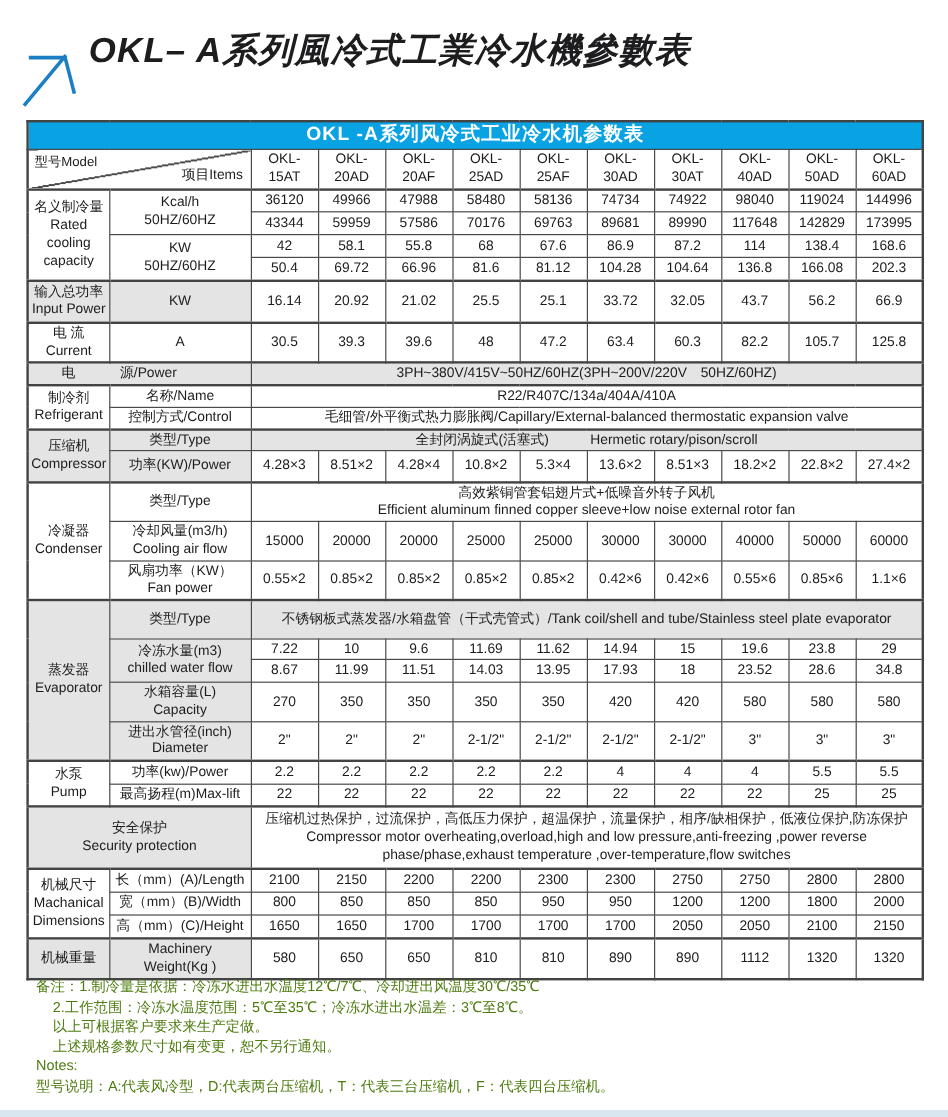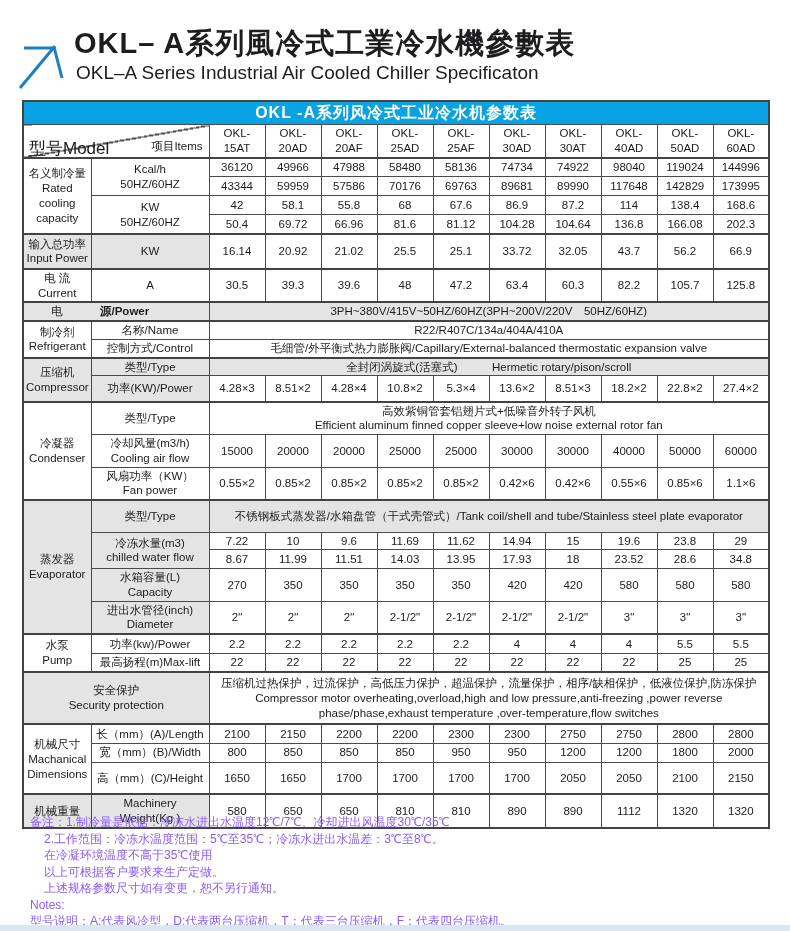--- a/index.html
+++ b/index.html
@@ -1,21 +1,21 @@
 <!DOCTYPE html>
 <html><head>
 <meta charset="utf-8">
 <style>
   html,body{margin:0;padding:0;}
   body{
     width:790px;height:931px;position:relative;background:#ffffff;
     font-family:"Liberation Sans",sans-serif;color:#222;overflow:hidden;
   }
   
-  .page-header{position:absolute;top:28px;left:14px;display:flex;align-items:flex-start;}
+  .page-header{position:absolute;top:28px;left:14px;display:flex;align-items:flex-start;font-style:italic;}
   .logo{width:56px;height:58px;flex:0 0 auto;margin-top:6px;}
   .titles{margin-left:4px;}
   .title-cn{font-size:29px;font-weight:bold;color:#1d1d1f;letter-spacing:1px;margin:0;line-height:1.1;}
   .title-en{font-size:19px;font-weight:normal;color:#1d1d1f;margin:3px 0 0 2px;line-height:1.1;}
   
   table.spec{
     position:absolute;top:100px;left:22px;width:746px;
     border-collapse:collapse;table-layout:fixed;
     border:2px solid #434343;
   }
@@ -27,48 +27,47 @@
   td.caption{
     background:#09a2e3;color:#ffffff;font-size:16px;font-weight:bold;
     padding:1px 0;letter-spacing:1px;
   }
   td.g{background:#e4e4e4;}
   tr.sec td{border-top:2px solid #434343;}
   
   td.corner{position:relative;padding:0;
     background:linear-gradient(to bottom right,transparent calc(50% - 0.8px),#4a4a4a calc(50% - 0.8px),#4a4a4a calc(50% + 0.8px),transparent calc(50% + 0.8px));
   }
-  td.corner .tl{position:absolute;left:5px;top:13px;font-size:17px;}
+  td.corner .tl{position:absolute;left:5px;top:3px;font-size:11px;}
   td.corner .br{position:absolute;right:6px;bottom:3px;font-size:11.5px;margin-left:44px;}
   
   td.power{padding:0;}
   td.power .inner{display:flex;width:100%;align-items:center;}
   td.power .p1{width:66px;text-align:center;}
-  td.power .p2{flex:1;text-align:left;padding-left:10px;font-weight:bold;}
-  
-  .notes{position:absolute;top:814px;left:30px;width:740px;font-size:12px;color:#8b5cf6;line-height:16.5px;}
+  td.power .p2{flex:1;text-align:left;padding-left:10px;}
+  
+  .notes{position:absolute;top:814px;left:30px;width:740px;font-size:12px;color:#4d7c0f;line-height:16.5px;}
   .note-line{white-space:pre-line;}
   .note-line.ind1{margin-left:14px;}
   
   .bottom-strip{position:absolute;left:0;bottom:0;width:790px;height:6px;background:#d9e7f1;}
 </style>
 </head>
 <body>
 
 <div class="page-header">
   <div class="logo">
     <svg width="56" height="58" viewBox="0 0 56 58">
       <line x1="10" y1="14" x2="40" y2="14" stroke="#1c7fc4" stroke-width="3"></line>
       <line x1="41" y1="12" x2="6" y2="54" stroke="#1c7fc4" stroke-width="3"></line>
       <line x1="40" y1="13" x2="48" y2="44" stroke="#1c7fc4" stroke-width="3"></line>
     </svg>
   </div>
   <div class="titles">
     <div class="title-cn">OKL– A系列風冷式工業冷水機參數表</div>
-    <div class="title-en">OKL–A Series Industrial Air Cooled Chiller Specificaton</div>
   </div>
 </div>
 
 <table class="spec">
   <colgroup>
     <col style="width:68px">
       <col style="width:118px">
     <col style="width:56px">
       <col style="width:56px">
       <col style="width:56px">
@@ -378,21 +377,21 @@
         <td class="val">850</td>
         <td class="val">850</td>
         <td class="val">850</td>
         <td class="val">950</td>
         <td class="val">950</td>
         <td class="val">1200</td>
         <td class="val">1200</td>
         <td class="val">1800</td>
         <td class="val">2000</td>
       </tr>
-      <tr style="height: 32px;">
+      <tr style="height: 20px;">
         <td class="item">高（mm）(C)/Height</td>
         <td class="val">1650</td>
         <td class="val">1650</td>
         <td class="val">1700</td>
         <td class="val">1700</td>
         <td class="val">1700</td>
         <td class="val">1700</td>
         <td class="val">2050</td>
         <td class="val">2050</td>
         <td class="val">2100</td>
@@ -412,20 +411,19 @@
         <td class="val">1112</td>
         <td class="val">1320</td>
         <td class="val">1320</td>
       </tr>
     </tbody>
 </table>
 
 <div class="notes">
     <div class="note-line">备注：1.制冷量是依据：冷冻水进出水温度12℃/7℃、冷却进出风温度30℃/35℃</div>
     <div class="note-line ind1">2.工作范围：冷冻水温度范围：5℃至35℃；冷冻水进出水温差：3℃至8℃。</div>
-    <div class="note-line ind1">在冷凝环境温度不高于35℃使用</div>
     <div class="note-line ind1">以上可根据客户要求来生产定做。</div>
     <div class="note-line ind1">上述规格参数尺寸如有变更，恕不另行通知。</div>
     <div class="note-line">Notes:</div>
     <div class="note-line">型号说明：A:代表风冷型，D:代表两台压缩机，T：代表三台压缩机，F：代表四台压缩机。</div>
   </div>
 
 <div class="bottom-strip"></div>
 
 </body></html>

